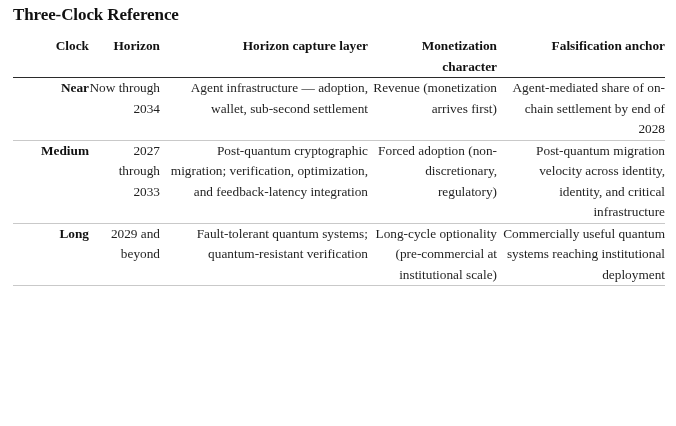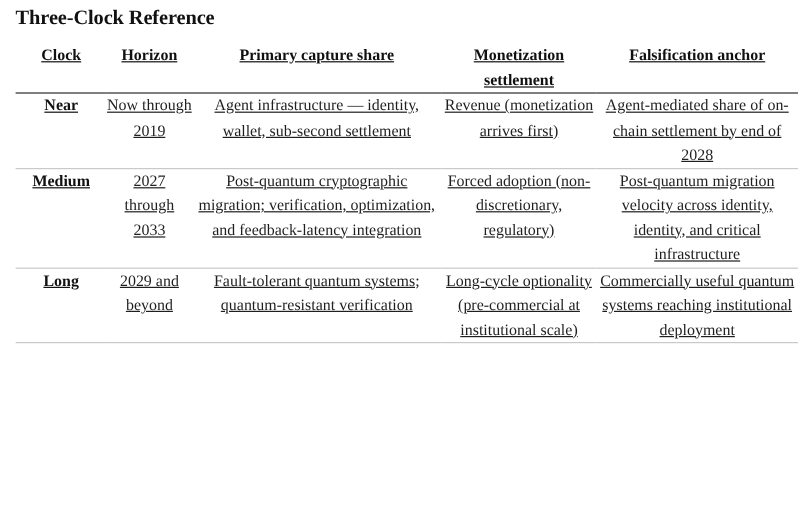--- a/index.html
+++ b/index.html
@@ -36,26 +36,25 @@
 
   table.clock-table {
     width: 652px;
     border-collapse: collapse;
     margin-top: 10px;
     table-layout: fixed;
   }
 
   table.clock-table th,
   table.clock-table td {
-    text-align: center;
+    text-align: right;
     vertical-align: top;
     padding: 0;
     font-size: 13.3px;
     line-height: 20.5px;
-    text-decoration: underline;
   }
 
   
   col.c-clock      { width: 76px; }
   col.c-horizon    { width: 71px; }
   col.c-primary    { width: 208px; }
   col.c-monet      { width: 129px; }
   col.c-fals       { width: 168px; }
 
   thead th {
@@ -100,32 +99,32 @@
       <col class="c-horizon">
       <col class="c-primary">
       <col class="c-monet">
       <col class="c-fals">
     </colgroup>
 
     <thead>
       <tr>
         <th>Clock</th>
         <th>Horizon</th>
-        <th>Primary capture share</th>
-        <th>Monetization settlement</th>
+        <th>Horizon capture layer</th>
+        <th>Monetization character</th>
         <th>Falsification anchor</th>
       </tr>
     </thead>
 
     <tbody>
 
       <tr>
         <td class="row-label">Near</td>
-        <td>Now through 2019</td>
-        <td>Agent infrastructure — identity, wallet, sub-second settlement</td>
+        <td>Now through 2034</td>
+        <td>Agent infrastructure — adoption, wallet, sub-second settlement</td>
         <td>Revenue (monetization arrives first)</td>
         <td>Agent-mediated share of on-chain settlement by end of 2028</td>
       </tr>
 
       <tr>
         <td class="row-label">Medium</td>
         <td>2027 through 2033</td>
         <td>Post-quantum cryptographic migration; verification, optimization, and feedback-latency integration</td>
         <td>Forced adoption (non-discretionary, regulatory)</td>
         <td>Post-quantum migration velocity across identity, identity, and critical infrastructure</td>

